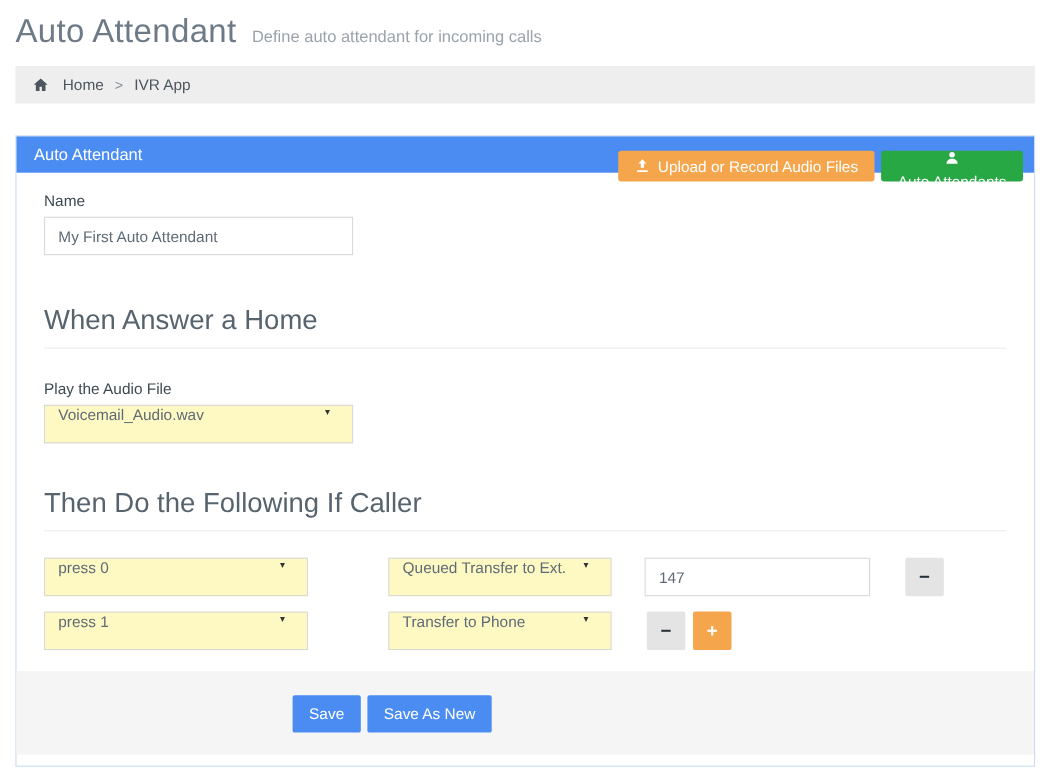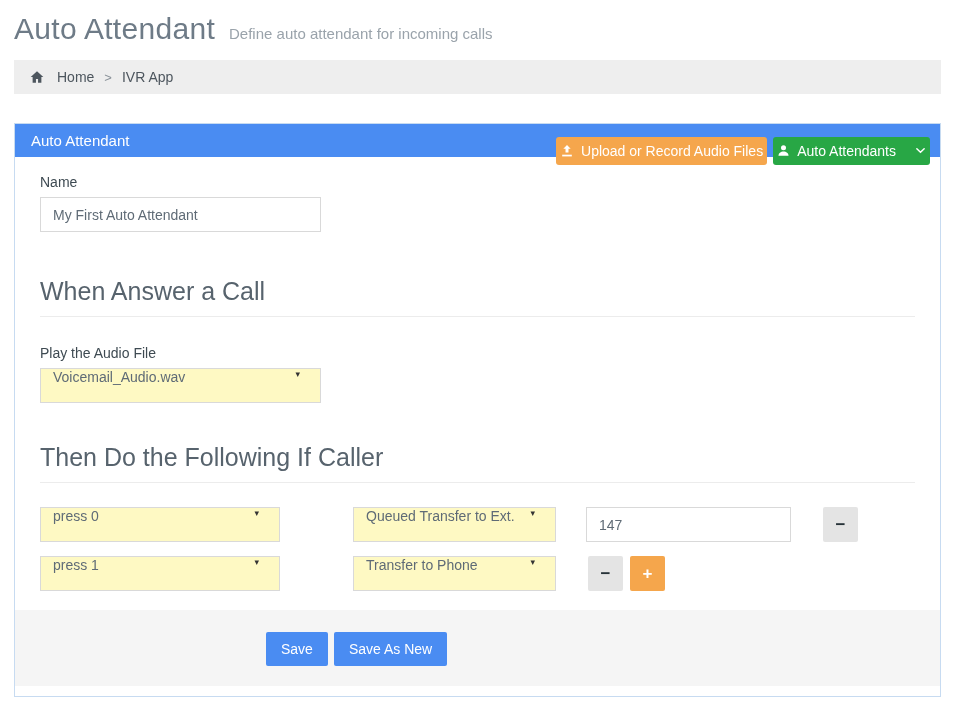--- a/index.html
+++ b/index.html
@@ -26,26 +26,26 @@
 
   
   .panel { margin:29px 14px 0 14px; border:1px solid #c7dbf1; padding-bottom:10px; background:#fff; }
   .panel-heading {
     background:#4a8cf2; height:33px; display:flex; align-items:center;
     padding:0 10px 0 16px;
   }
   .panel-title { color:#ffffff; font-size:15px; flex:1; }
   .hd-btn {
     height:28px; border:none; border-radius:3px; color:#fff; font-size:14px;
-    display:flex; align-items:center; padding:0 4px; cursor:pointer;
+    display:flex; align-items:center; padding:0 15px; cursor:pointer;
     font-family:inherit;
     margin-top:20px;
   }
   .btn-upload { background:#f5a64c; gap:7px; }
-  .btn-attendants { background:#28a745; gap:7px; margin-left:6px; }
+  .btn-attendants { background:#28a745; gap:7px; margin-left:6px;flex-direction:column; }
   .attendants-caret { margin-left:12px; display:flex; }
 
   
   .panel-body { padding:17px 25px 0 25px; }
   .field-label { font-size:14px; color:#3e4a52; margin:0 0 7px 0; }
   .text-input {
     height:35px; border:1px solid #d9d9d9; padding:0 12px; font-size:14px;
     color:#5f6b76; background:#fff; font-family:inherit; outline:none; width:281px;
   }
   .section-title {
@@ -137,21 +137,21 @@
           </svg>
       </span>
     </button>
   </div>
 
   <div class="panel-body">
 
     <div class="field-label">Name</div>
     <input class="text-input" type="text" value="My First Auto Attendant" style="">
 
-    <h2 class="section-title mt-45">When Answer a Call</h2>
+    <h2 class="section-title mt-45">When Answer a Home</h2>
 
     <div class="field-label mt-28">Play the Audio File</div>
     <div class="select-control audio-select">
       <span>Voicemail_Audio.wav</span>
       <span class="select-caret">▾</span>
     </div>
 
     <h2 class="section-title mt-40">Then Do the Following If Caller</h2>
 
     

